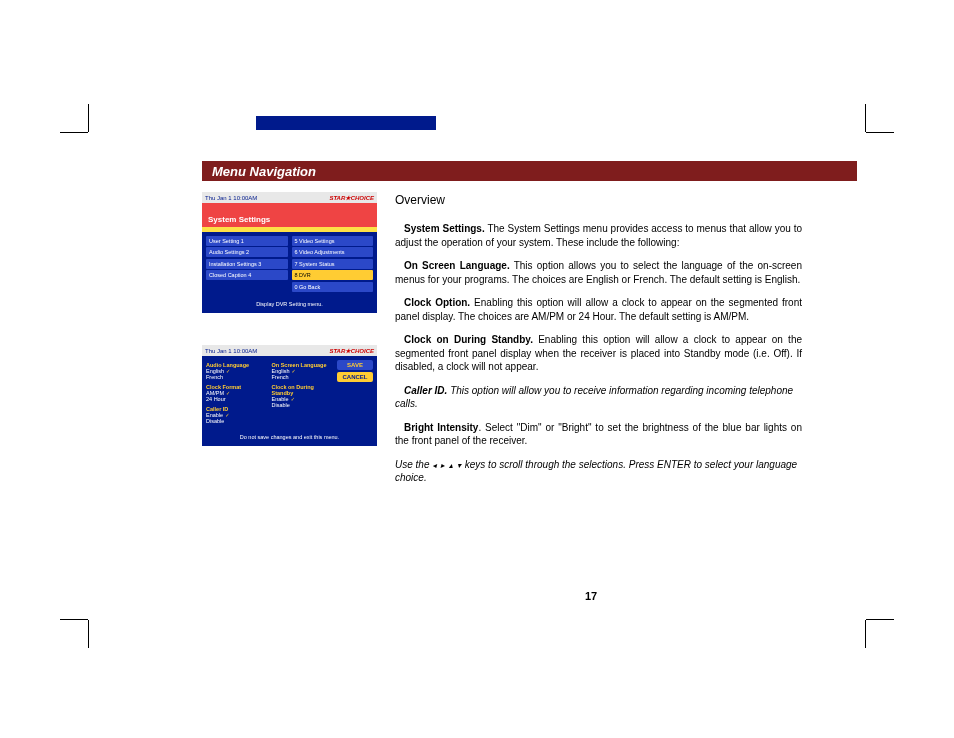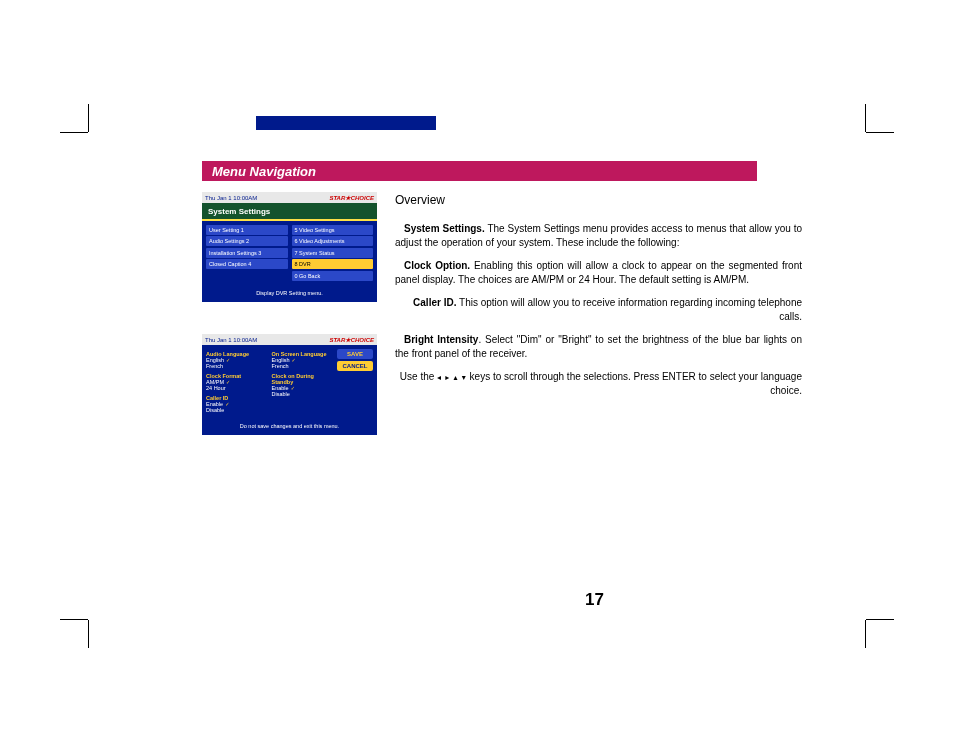--- a/index.html
+++ b/index.html
@@ -32,23 +32,23 @@
     top: 116px;
     left: 256px;
     width: 180px;
     height: 14px;
     background: #001a8c;
   }
   .section-bar {
     position: absolute;
     top: 161px;
     left: 202px;
-    width: 555px;
+    width: 655px;
     height: 20px;
-    background: #be185d;
+    background: #7f1d1d;
     color: #fff;
     font-size: 13px;
     font-weight: bold;
     font-style: italic;
     padding: 3px 10px 0 10px;
   }
   .content {
     position: absolute;
     top: 192px;
     left: 202px;
@@ -67,27 +67,27 @@
     text-align: justify;
     color: #000;
   }
   .col-right h2 {
     font-size: 12px;
     font-weight: normal;
     margin-bottom: 14px;
   }
   .col-right p { margin-bottom: 10px; }
   .col-right .bold { font-weight: bold; padding-left: 9px; }
-  .col-right .left { text-align: right; }
+  .col-right .left { text-align: left; font-style: italic; }
 
   .page-num {
     position: absolute;
     top: 590px;
     left: 585px;
-    font-size: 17px;
+    font-size: 11px;
     font-weight: bold;
   }
   .arrows { font-size: 8px; letter-spacing: 1px; }
 
   
   .shot {
     width: 175px;
     background: #001a8c;
     color: #fff;
     font-size: 6.5px;
@@ -100,23 +100,23 @@
     font-size: 6px;
     padding: 2px 3px;
     display: flex;
     justify-content: space-between;
     align-items: center;
   }
   .shot-header .logo { color: #c00; font-weight: bold; font-style: italic; font-size: 6px; }
   .shot-title {
     font-size: 8px;
     font-weight: bold;
-    padding: 4px 6px 3px 6px;
-    background: #14532d;
-    border-bottom: 2px solid #fde047;
+    padding: 12px 6px 3px 6px;
+    background: #ef4444;
+    border-bottom: 5px solid #fde047;
   }
   .menu-grid {
     display: flex;
     padding: 2px 4px;
     gap: 4px;
   }
   .menu-col { flex: 1; }
   .menu-item {
     background: #2b48c8;
     border: 0;
@@ -238,20 +238,22 @@
         </div>
       </div>
       <div class="shot-footer">Do not save changes and exit this menu.</div>
     </div>
 
   </div>
 
   <div class="col-right">
     <h2>Overview</h2>
     <p><span class="bold">System Settings.</span><span> The System Settings menu provides access to menus that allow you to adjust the operation of your system. These include the following:</span></p>
+    <p><span class="bold">On Screen Language.</span><span> This option allows you to select the language of the on-screen menus for your programs. The choices are English or French. The default setting is English.</span></p>
     <p><span class="bold">Clock Option.</span><span> Enabling this option will allow a clock to appear on the segmented front panel display. The choices are AM/PM or 24 Hour. The default setting is AM/PM.</span></p>
+    <p><span class="bold">Clock on During Standby.</span><span> Enabling this option will allow a clock to appear on the segmented front panel display when the receiver is placed into Standby mode (i.e. Off). If disabled, a clock will not appear.</span></p>
     <p class="left"><span class="bold">Caller ID.</span><span> This option will allow you to receive information regarding incoming telephone calls.</span></p>
     <p><span class="bold">Bright Intensity</span><span>. Select "Dim" or "Bright" to set the brightness of the blue bar lights on the front panel of the receiver.</span></p>
     <p class="left"><span>Use the </span><span class="arrows">◂ ▸ ▴ ▾</span><span> keys to scroll through the selections. Press ENTER to select your language choice.</span></p>
   </div>
 </div>
 
 <div class="page-num">17</div>
 
 </body></html>

